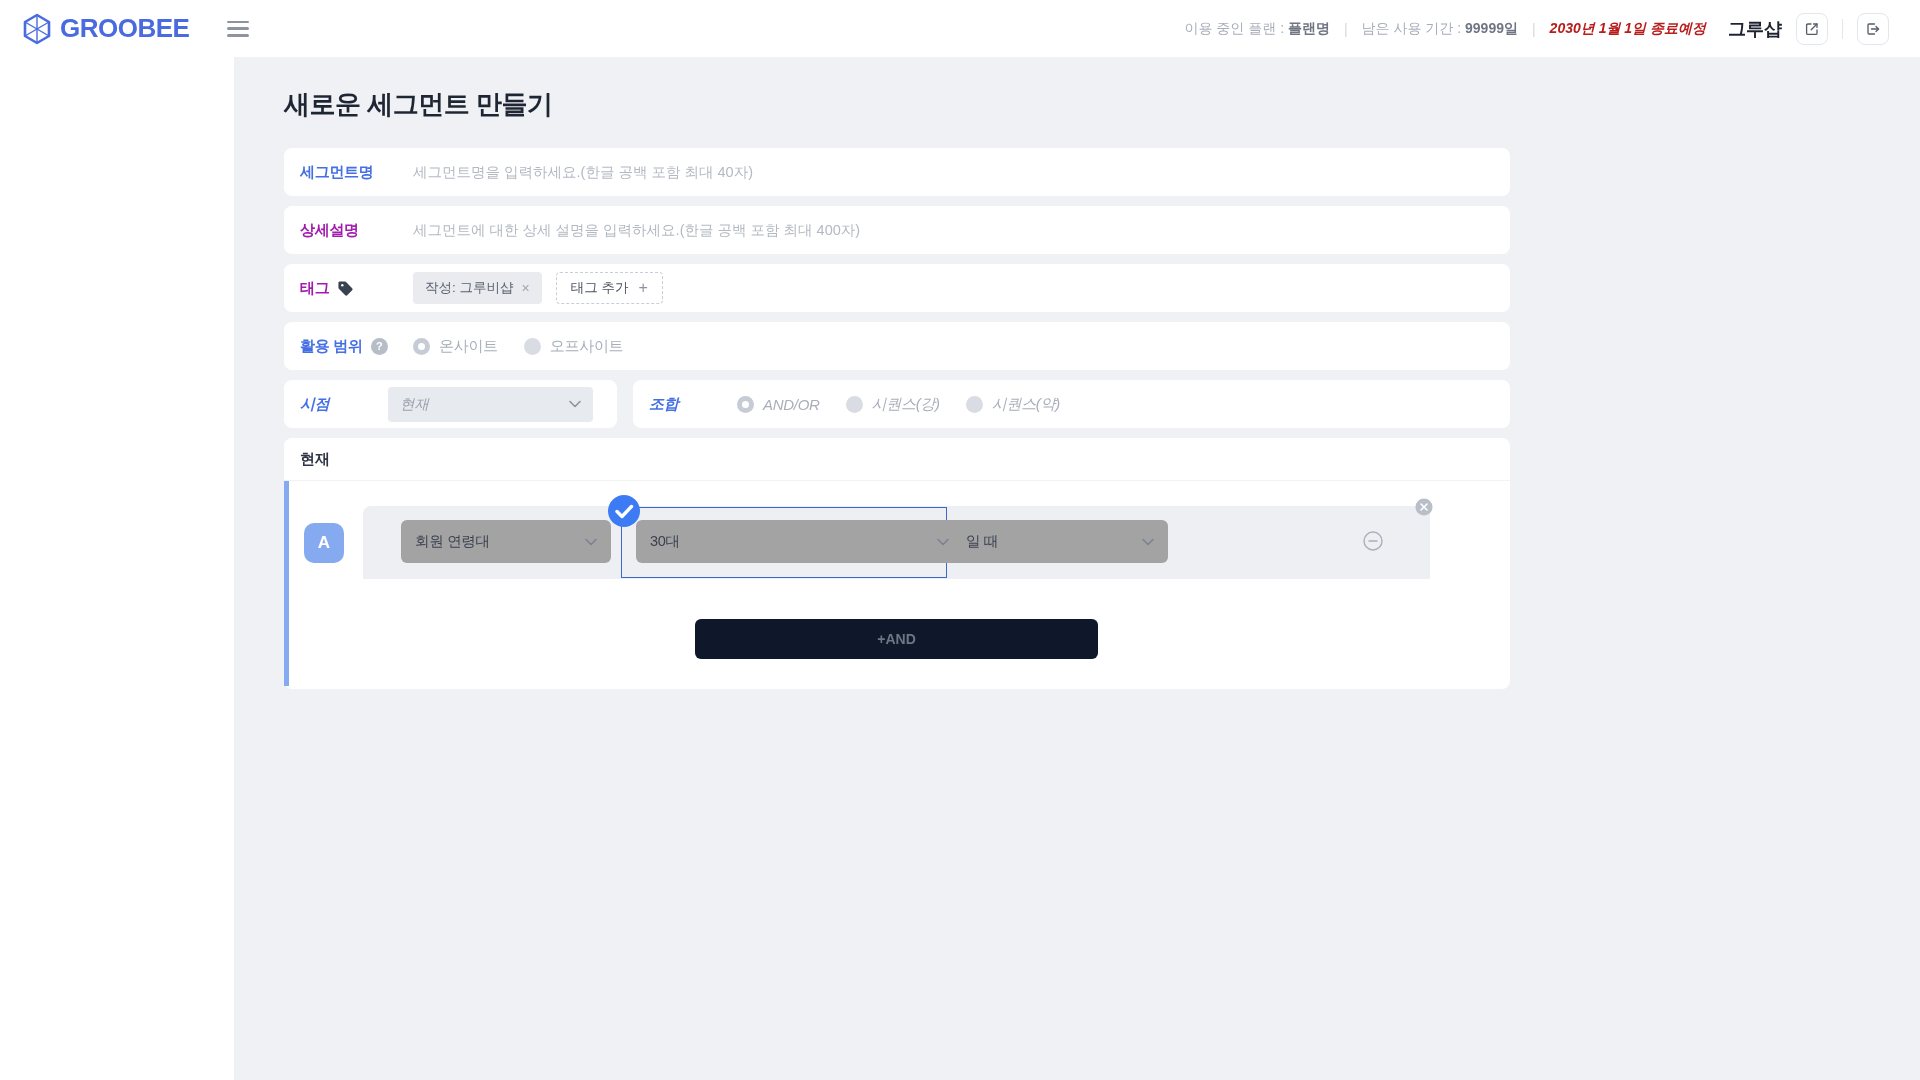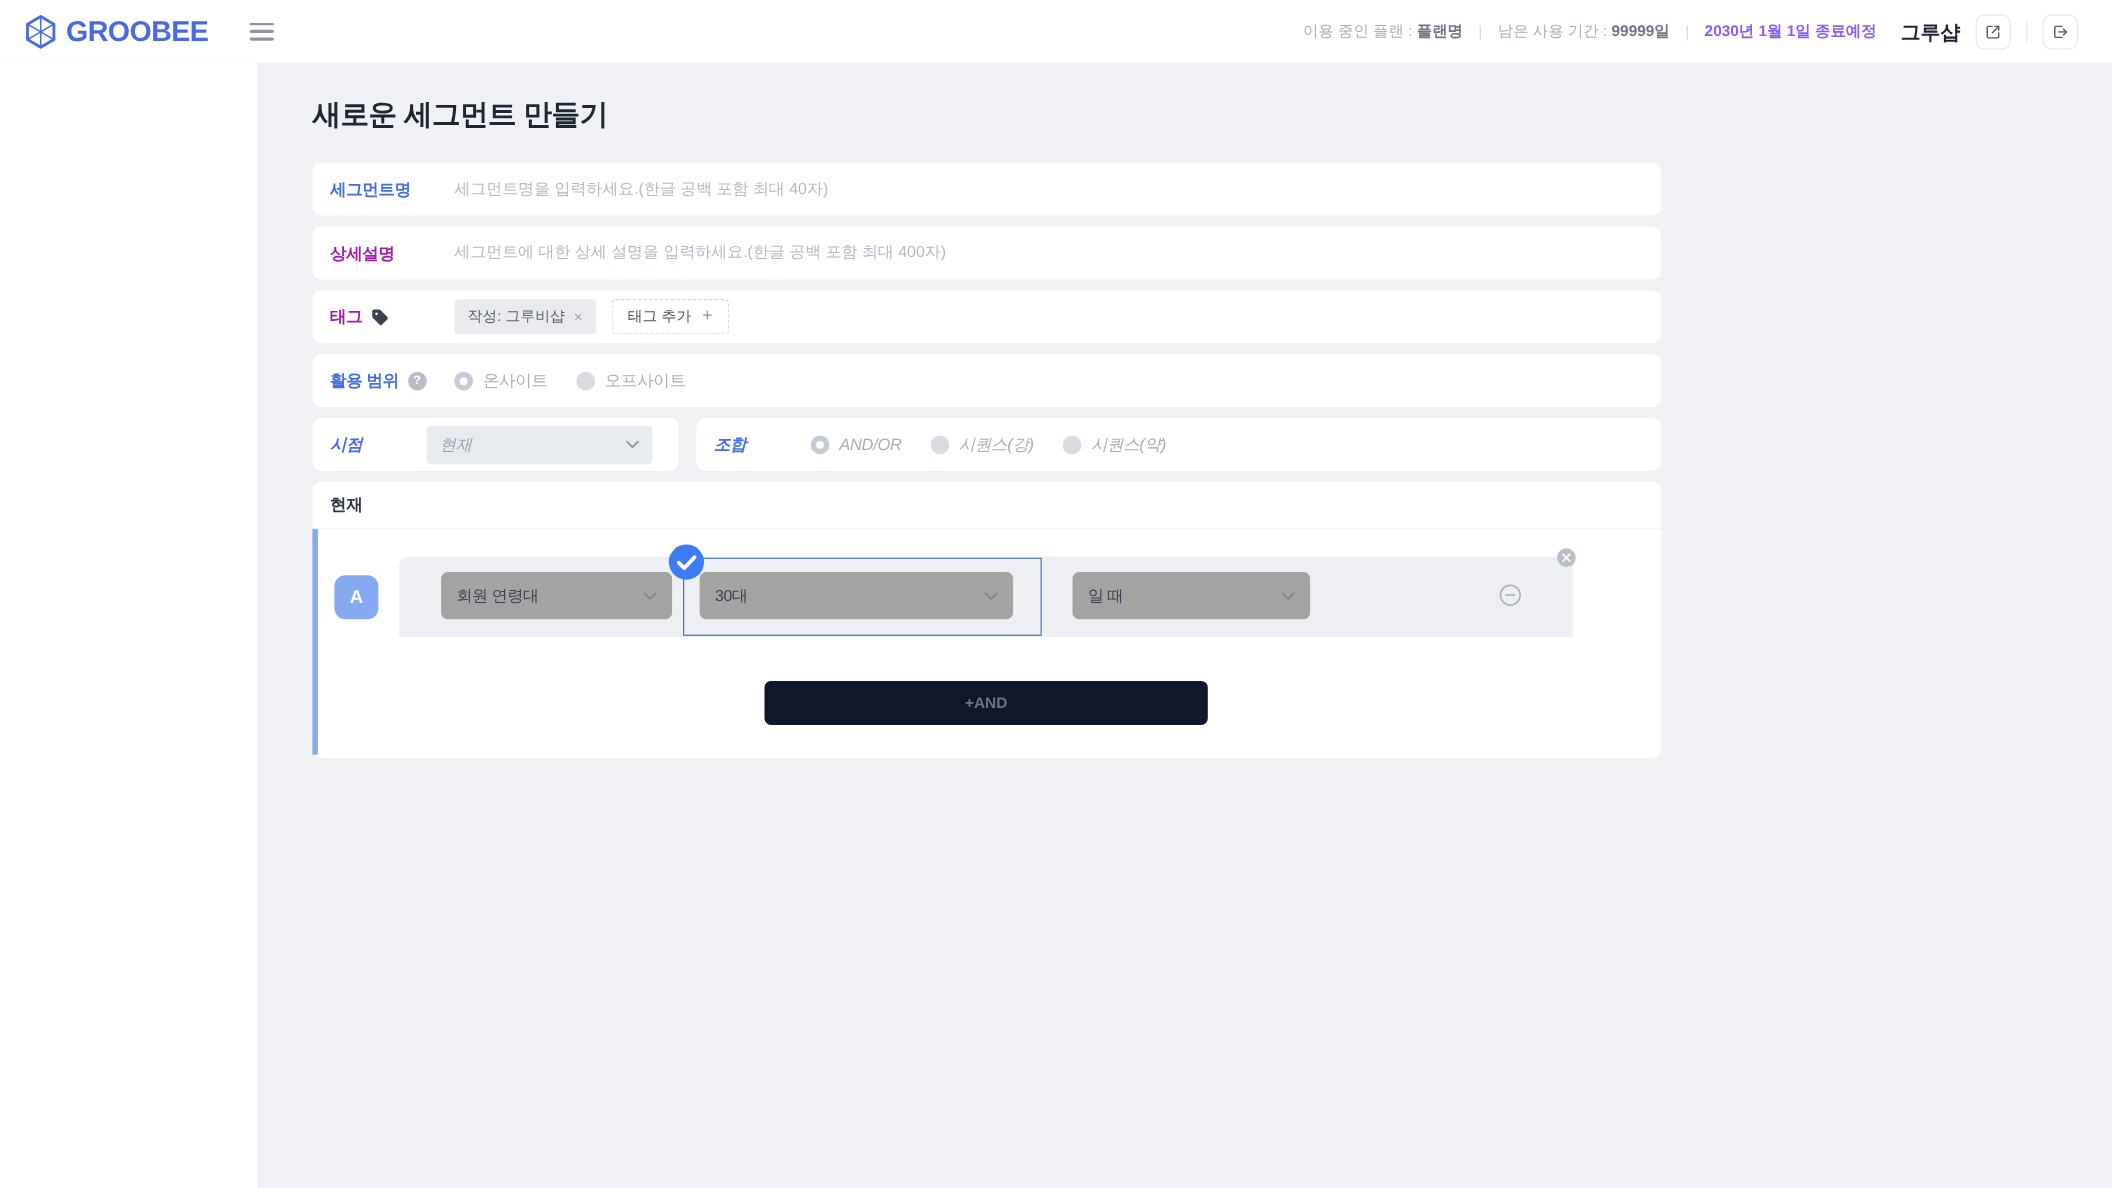--- a/index.html
+++ b/index.html
@@ -8,21 +8,21 @@
 
   
   .header { position:absolute; left:0; top:0; width:1920px; height:57px; background:#ffffff; display:flex; align-items:center; z-index:10; }
   .logo { display:flex; align-items:center; gap:8px; margin-left:22px; cursor:pointer; }
   .logo-text { font-size:26px; font-weight:bold; color:#4a6be0; letter-spacing:-0.5px; }
   .hamburger { margin-left:38px; width:22px; height:16px; display:flex; flex-direction:column; justify-content:space-between; cursor:pointer; }
   .hamburger span { display:block; height:2.5px; background:#8d949f; border-radius:2px; }
   .header-right { margin-left:auto; display:flex; align-items:center; margin-right:31px; font-size:14px; color:#a8aeb9; }
   .header-right .strong { color:#6f7683; font-weight:bold; }
   .header-sep { color:#d4d8de; margin:0 14px; }
-  .expiry { color:#8b5cf6; font-weight:bold; }
+  .expiry { color:#b91c1c; font-weight:bold;font-style:italic; }
   .shop-name { color:#1d2330; font-weight:bold; font-size:18px; margin-left:22px; }
   .icon-btn { width:32px; height:32px; border:1px solid #e3e6eb; border-radius:8px; background:#fff; display:flex; align-items:center; justify-content:center; cursor:pointer; margin-left:14px; }
   .vdivider { width:1px; height:20px; background:#e3e6eb; margin-left:14px; }
 
   
   .sidebar { position:absolute; left:0; top:57px; width:234px; height:1023px; background:#ffffff; }
 
   
   .main { position:absolute; left:234px; top:57px; width:1686px; height:1023px; background:#eff1f4; }
   .content { margin-left:50px; width:1226px; padding-top:30px; }
@@ -57,22 +57,22 @@
   .select-disabled { width:205px; height:35px; background:#e7eaee; border-radius:4px; display:flex; align-items:center; justify-content:space-between; padding:0 12px; font-size:14.5px; color:#9aa1ad; cursor:default; }
 
   
   .section-card { position:relative; background:#ffffff; border-radius:8px; width:1226px; height:251px; margin-top:1px; }
   .section-header { height:43px; display:flex; align-items:center; padding-left:16px; font-size:15px; font-weight:bold; color:#2e3545; border-bottom:1px solid #f0f2f5; }
   .blue-edge { position:absolute; left:0; top:43px; width:5px; height:205px; background:#85aaf0; }
   .group-badge { position:absolute; left:20px; top:85px; width:40px; height:40px; background:#85aaf0; border-radius:10px; color:#fff; font-weight:bold; font-size:17px; display:flex; align-items:center; justify-content:center; }
   .cond-group { position:absolute; left:79px; top:68px; width:1067px; height:73px; background:#edeff2; border-radius:8px 8px 0 0; }
   .dd { position:absolute; top:14px; height:43px; background:#a3a3a3; border-radius:6px; display:flex; align-items:center; justify-content:space-between; padding:0 14px; font-size:14.5px; color:#3a4150; cursor:pointer; letter-spacing:-0.3px; }
   .dd-field { left:38px; width:210px; }
-  .dd-value { left:273px; width:285px; }
-  .dd-op   { left:612px; width:216px; }
+  .dd-value { left:273px; width:327px; }
+  .dd-op   { left:589px; width:216px; }
   .sel-outline { position:absolute; left:258px; top:1px; width:326px; height:71px; border:1.5px solid #3a68c8; pointer-events:none; }
   .check-badge { position:absolute; left:244px; top:-12px; width:34px; height:34px; }
   .minus-btn { position:absolute; left:1000px; top:25px; width:20px; height:20px; cursor:pointer; }
   .close-btn { position:absolute; left:1131px; top:60px; width:18px; height:18px; cursor:pointer; }
   .or-bar { position:absolute; left:79px; top:141px; width:1067px; height:30px; background:#e3e6ea; border-radius:0 0 8px 8px; display:flex; align-items:center; justify-content:center; font-size:13px; font-weight:bold; color:#6f7683; cursor:pointer; }
   .and-btn { position:absolute; left:411px; top:181px; width:403px; height:40px; background:#0f172a; border-radius:6px; display:flex; align-items:center; justify-content:center; font-size:14px; font-weight:bold; color:#6f7683; cursor:pointer; }
 
   svg { display:block; }
 </style>
 </head>

